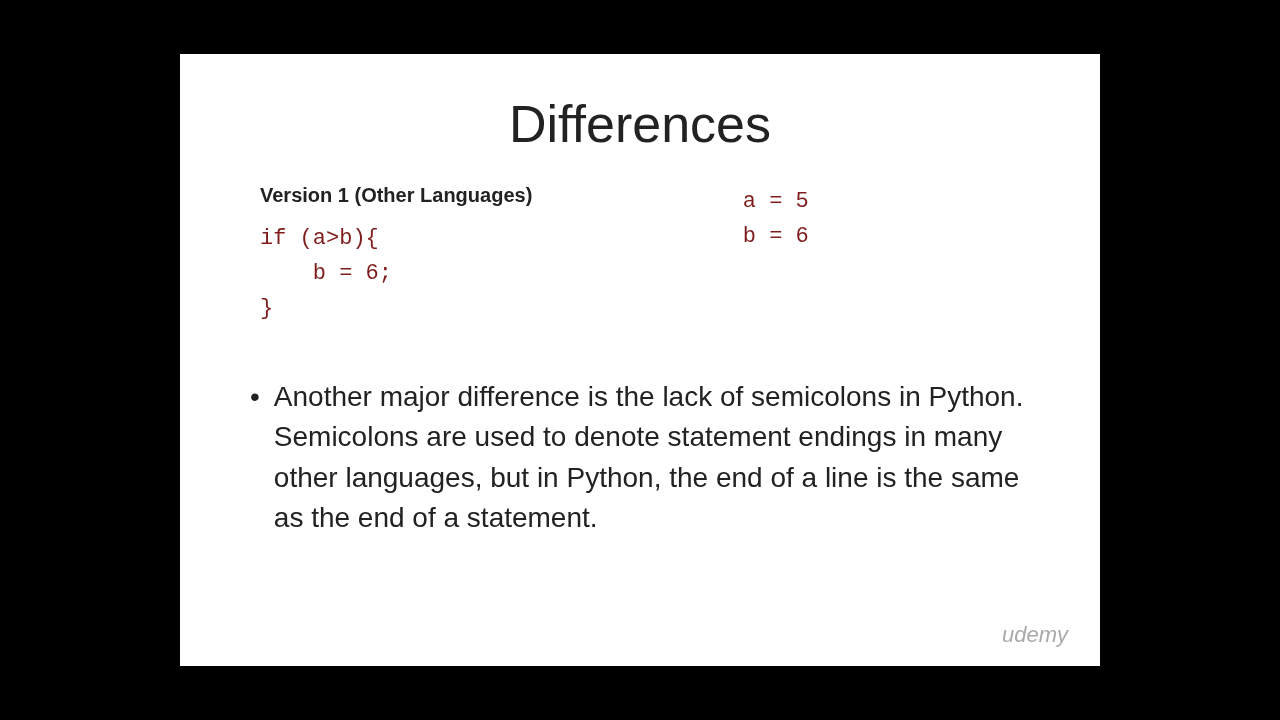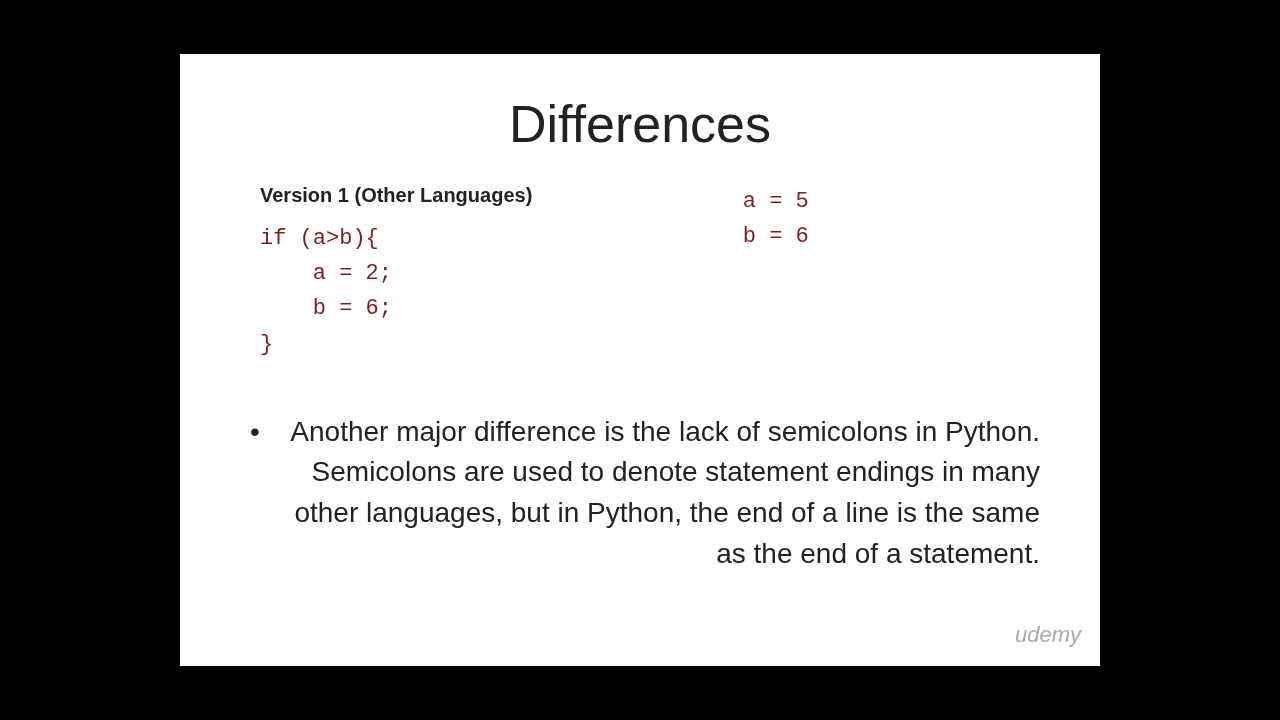--- a/index.html
+++ b/index.html
@@ -84,27 +84,26 @@
       font-size: 28px;
       color: #222;
       margin-top: 4px;
       flex-shrink: 0;
     }
 
     .bullet-text {
       font-size: 28px;
       color: #222;
       line-height: 1.45;
-      text-align: right;
     }
 
     .udemy-logo {
       position: absolute;
       bottom: 18px;
-      right: 19px;
+      right: 32px;
       font-size: 22px;
       font-style: italic;
       color: #aaa;
       font-family: Arial, sans-serif;
     }
 
     .left-panel {
       width: 180px;
       height: 720px;
       background: #000;
@@ -128,21 +127,20 @@
 <div class="left-panel"></div>
 
 <div class="slide-container">
   <h1 class="slide-title">Differences</h1>
 
   <div class="code-comparison">
     <div class="code-block">
       <div class="code-block-title">Version 1 (Other Languages)</div>
       <div class="code-content">
         <div class="line">if (a&gt;b){</div>
-        <div class="line">    a = 2;</div>
         <div class="line">    b = 6;</div>
         <div class="line">}</div>
       </div>
     </div>
 
     <div class="code-block">
       <div class="code-content">
         <div class="line">    a = 5</div>
         <div class="line">    b = 6</div>
       </div>

